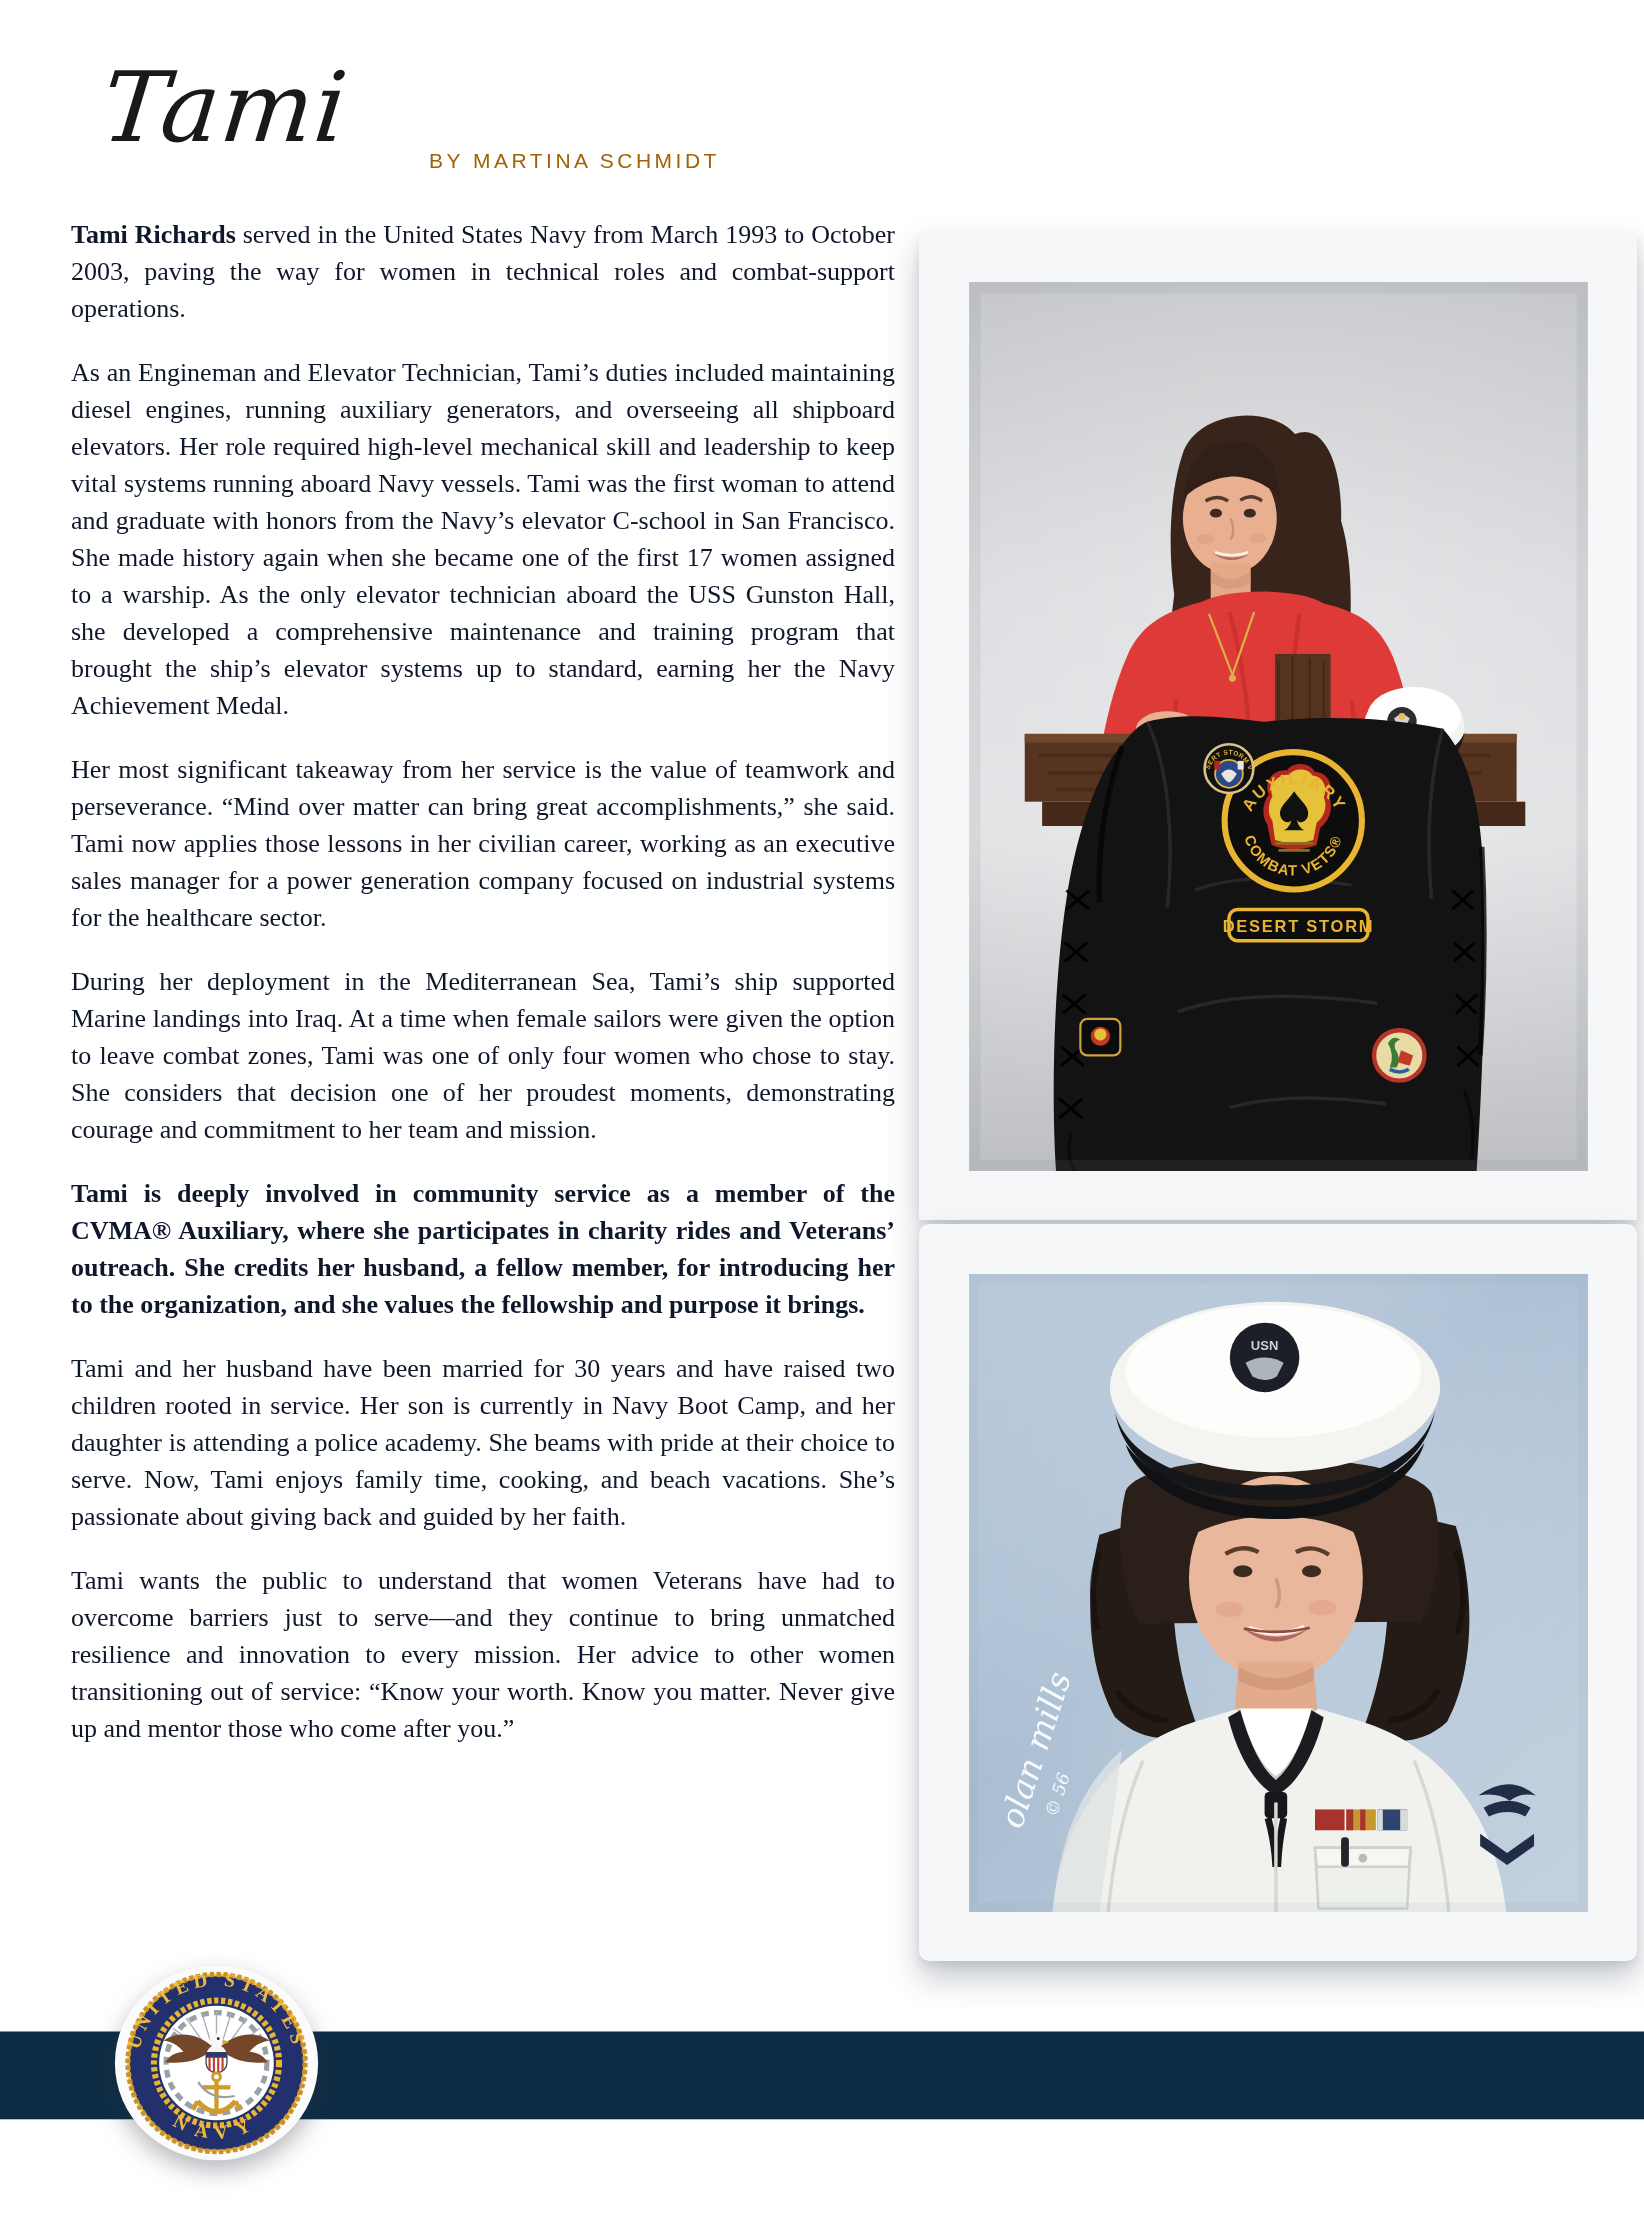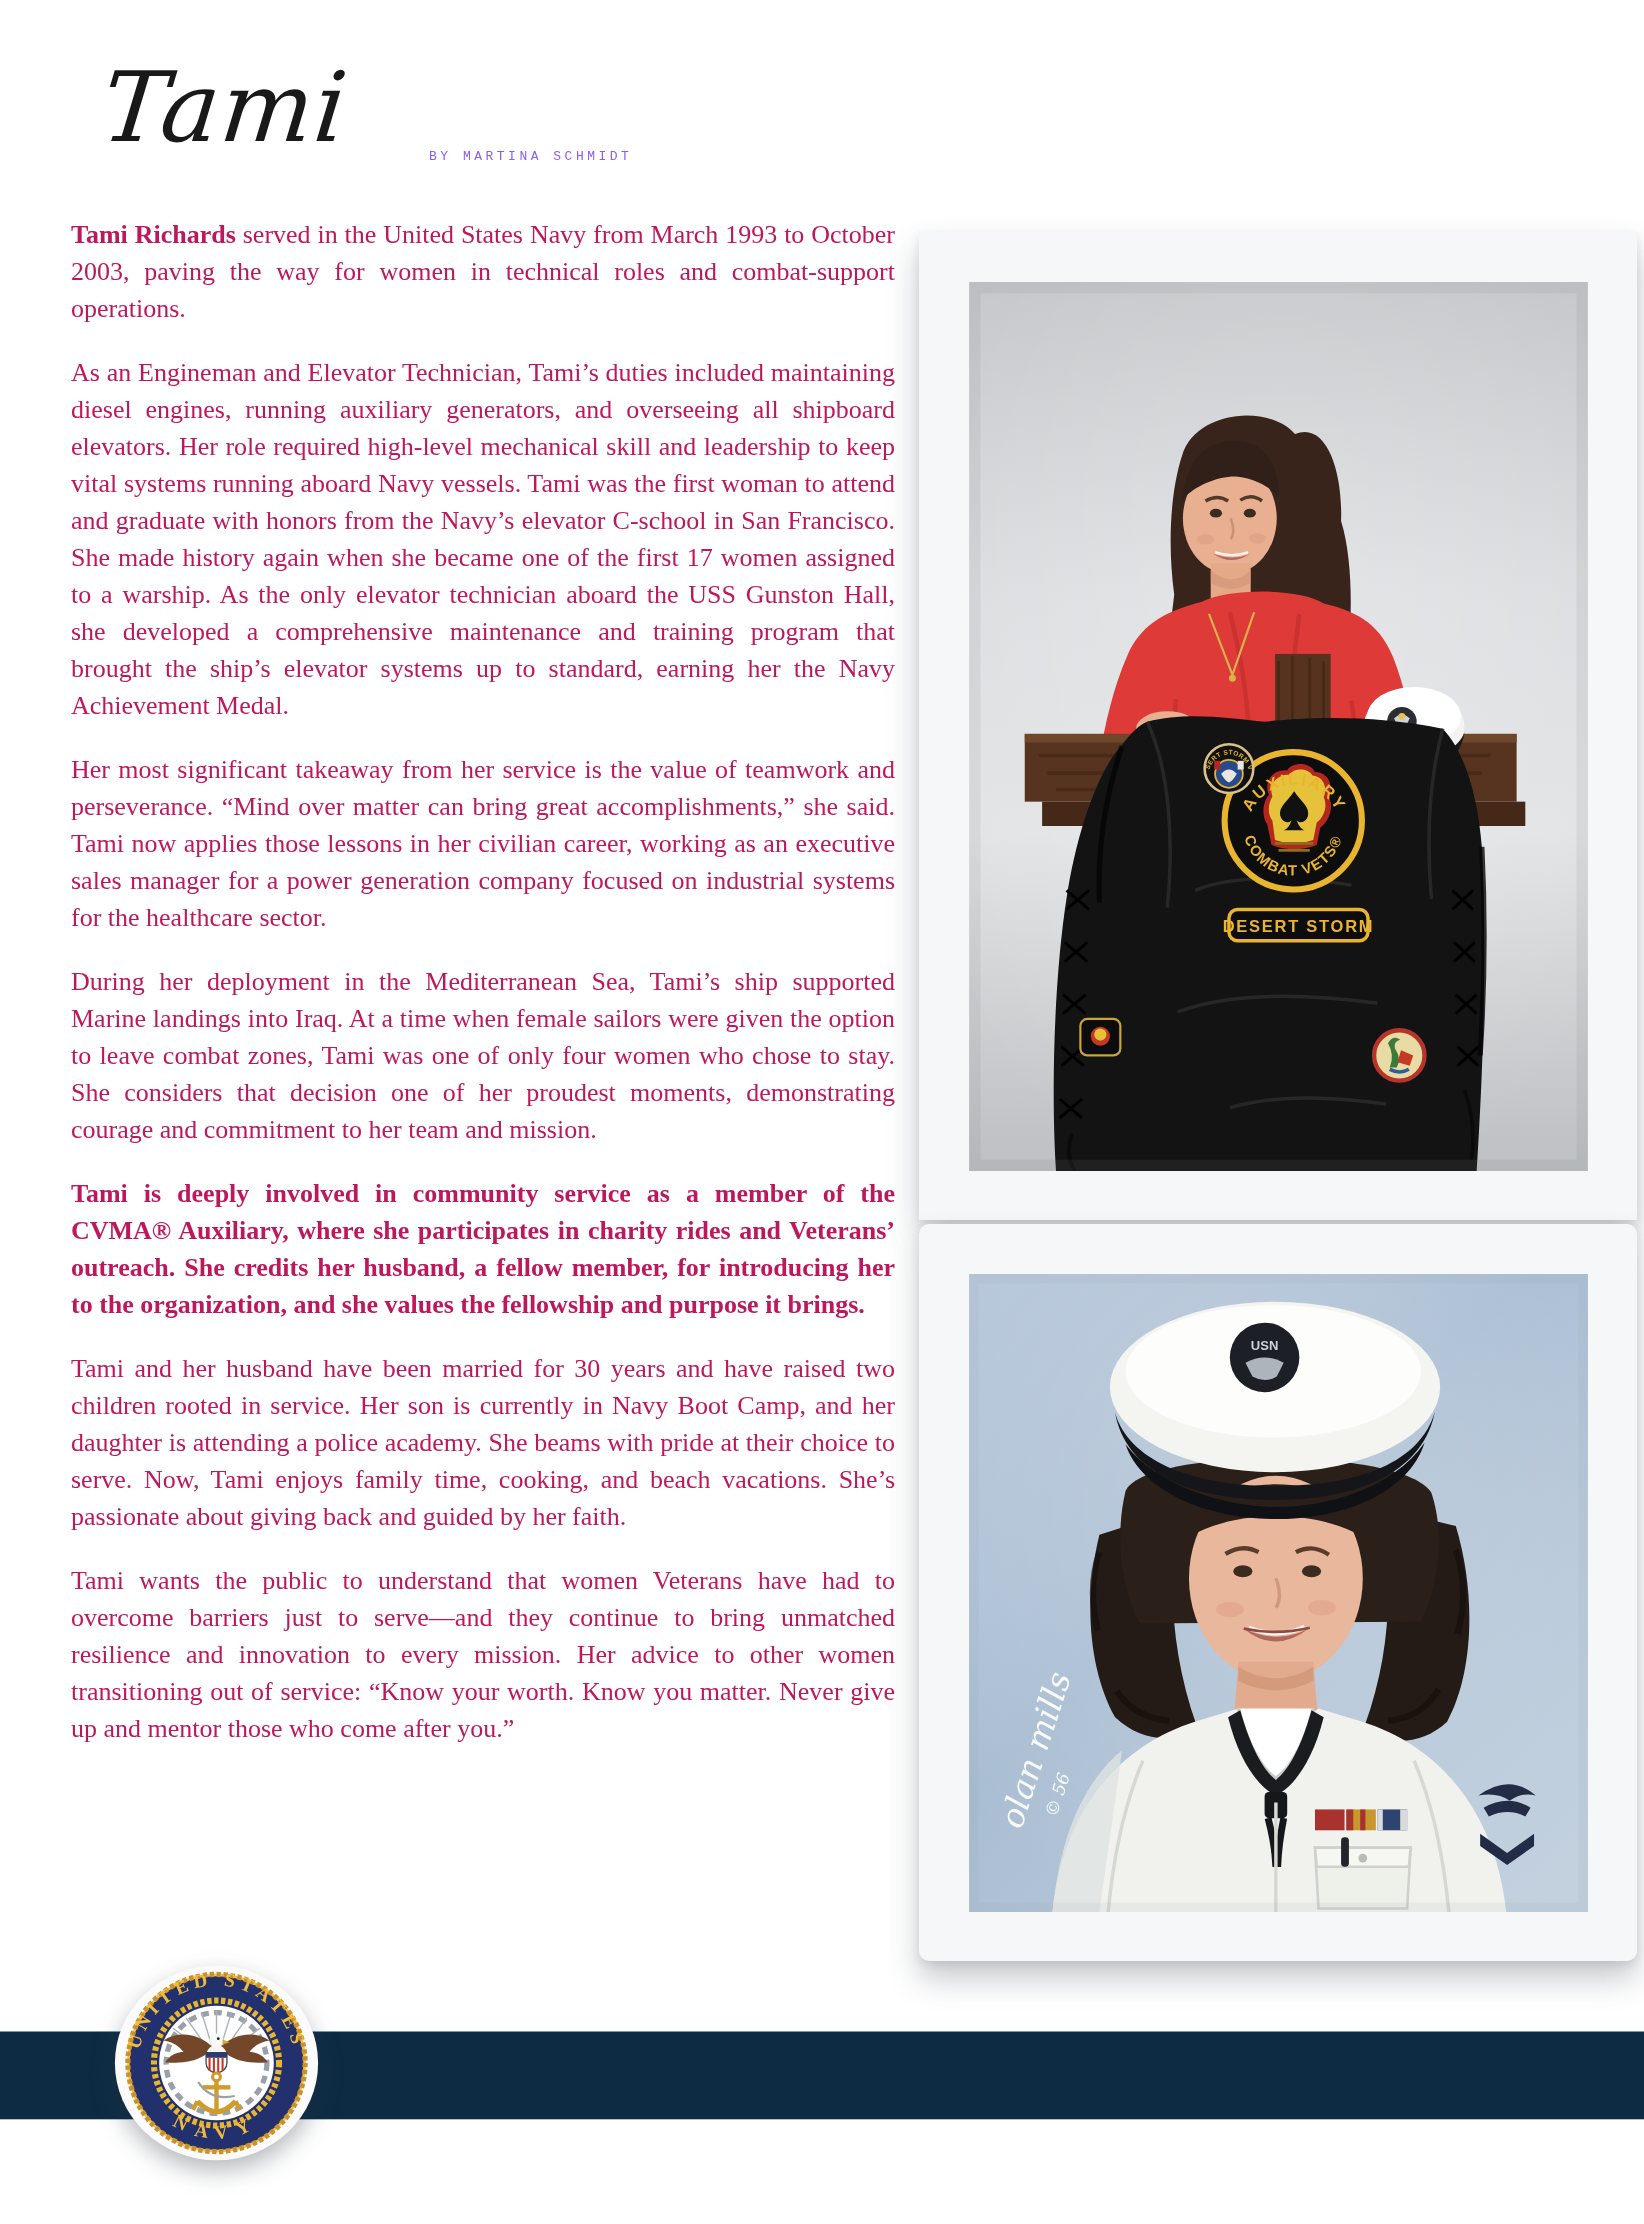--- a/index.html
+++ b/index.html
@@ -3,27 +3,27 @@
 <meta charset="utf-8">
 <style>
   html,body{margin:0;padding:0;background:#ffffff;}
   .page{position:relative;width:1644px;height:2225px;background:#ffffff;overflow:hidden;
         font-family:"Liberation Serif",serif;color:#262220;}
 
   
   .title-script{position:absolute;left:103px;top:59px;font-family:"DejaVu Serif",serif;
     font-style:italic;font-size:97px;line-height:97px;color:#191919;
     transform:skewX(-6deg);letter-spacing:1.7px;}
-  .byline{position:absolute;left:429px;top:149px;font-family:Liberation Mono, monospace;
-    font-size:13px;letter-spacing:3.5px;color:#8b5cf6;font-weight:500;}
+  .byline{position:absolute;left:429px;top:149px;font-family:Liberation Sans, sans-serif;
+    font-size:21px;letter-spacing:3.5px;color:#a16207;font-weight:500;}
 
   
   .article{position:absolute;left:71px;top:216px;width:824px;}
   .article p{margin:0 0 27px 0;font-size:26px;line-height:37px;text-align:justify;
-    color:#be185d;}
+    color:#0f172a;}
   .article p:last-child{margin-bottom:0;}
   .article p.bold-para{font-weight:bold;}
   .article b{font-weight:bold;}
 
   
   .panel{position:absolute;background:#f6f7f8;box-shadow:0 17.4px 31px rgba(70,80,92,.30), 0 3.5px 8.7px rgba(70,80,92,.12);}
   .panel1{left:919px;top:232px;width:718px;height:988px;}
   .panel2{left:919px;top:1224px;width:718px;height:737px;border-radius:10px;}
   .photo{position:absolute;left:50px;top:50px;display:block;}
 

